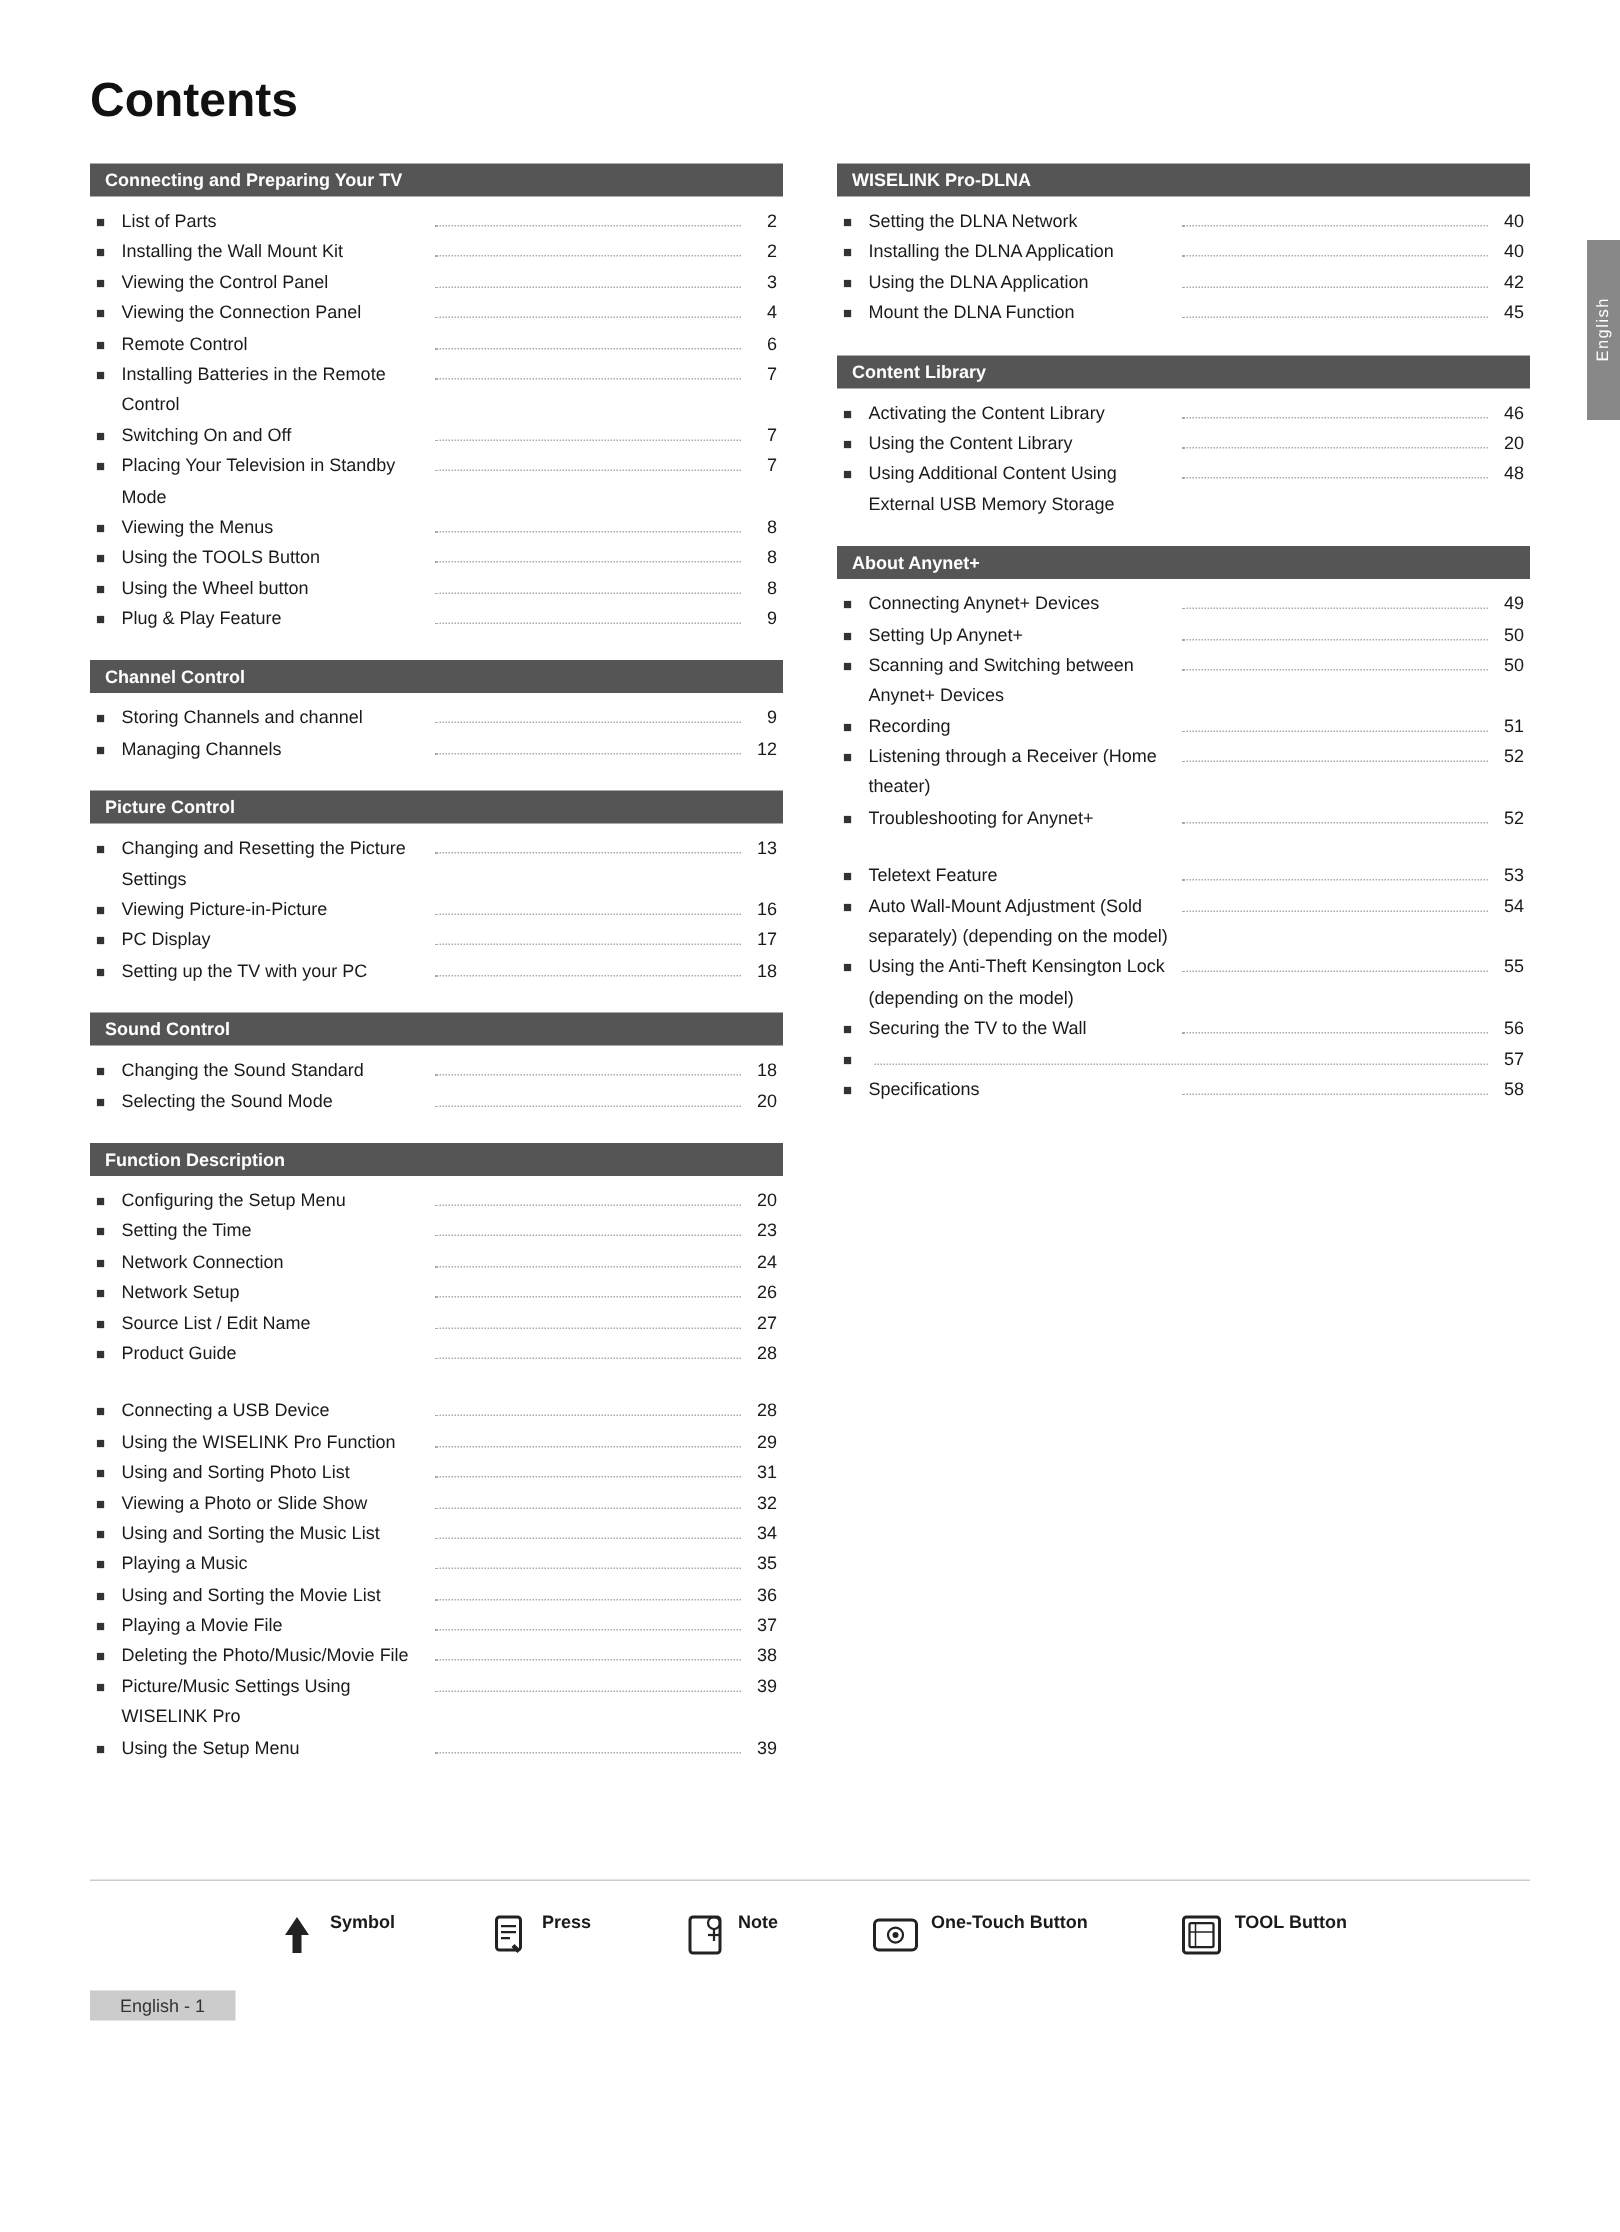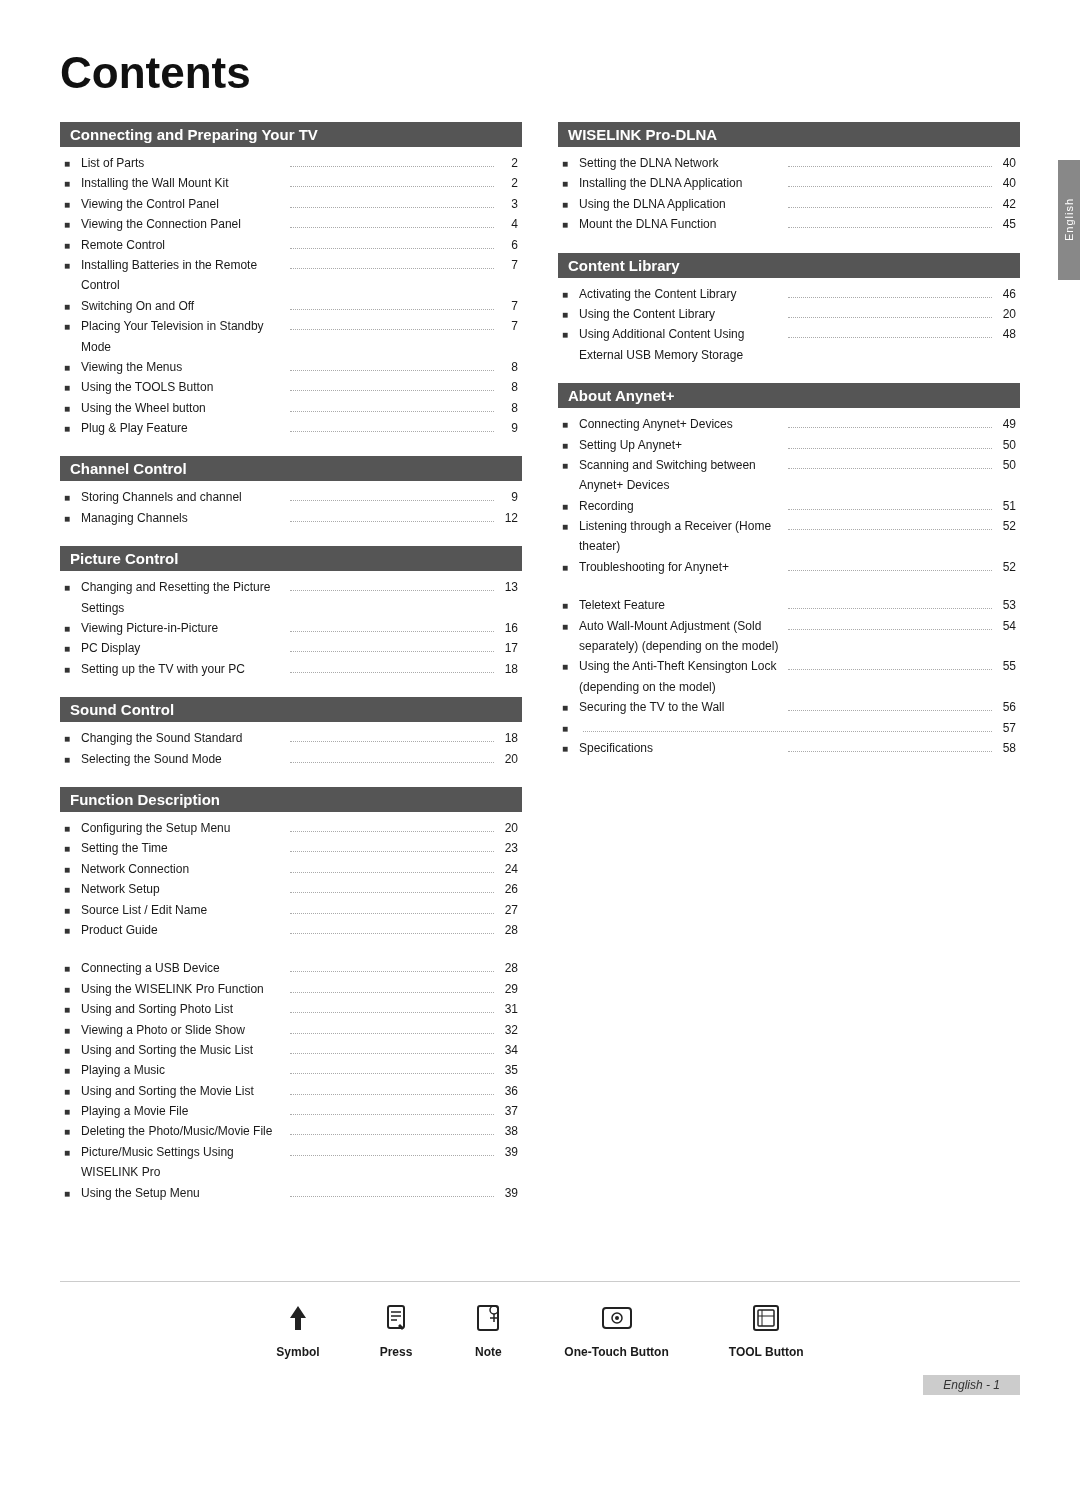--- a/index.html
+++ b/index.html
@@ -33,40 +33,40 @@
     }
     .side-tab span {
       color: #fff;
       font-size: 11px;
       writing-mode: vertical-rl;
       text-orientation: mixed;
       transform: rotate(180deg);
       letter-spacing: 1px;
     }
     h1.title {
-      font-size: 44px;
+      font-size: 32px;
       font-weight: bold;
       margin-bottom: 24px;
       color: #111;
     }
     .two-col {
       display: flex;
       gap: 36px;
     }
     .col {
       flex: 1;
     }
     .section {
       margin-bottom: 18px;
     }
     .section-header {
       background: #555;
       color: #fff;
       font-weight: bold;
-      font-size: 15px;
+      font-size: 12px;
       padding: 4px 10px;
       margin-bottom: 6px;
     }
     .toc-item {
       display: flex;
       align-items: baseline;
       font-size: 12px;
       line-height: 1.7;
       padding: 0 4px;
     }
@@ -98,39 +98,38 @@
     }
     .symbols-row {
       display: flex;
       justify-content: center;
       align-items: flex-end;
       gap: 60px;
       margin-bottom: 16px;
     }
     .symbol-item {
       display: flex;
-      flex-direction: column;
-      align-items: center;
+      flex-direction: row;
+      align-items: flex-start;
       gap: 6px;
     }
     .symbol-icon {
       font-size: 28px;
       line-height: 1;
     }
     .symbol-label {
       font-size: 12px;
       font-weight: bold;
     }
     .symbol-label.light {
       font-weight: bold;
     }
     .page-number-bar {
-      text-align: right;
+      text-align: left;
       margin-top: 10px;
-      font-style: italic;
     }
     .page-number-badge {
       display: inline-block;
       background: #ccc;
       padding: 3px 20px;
       font-size: 12px;
       color: #333;
     }
   </style>
 </head>

